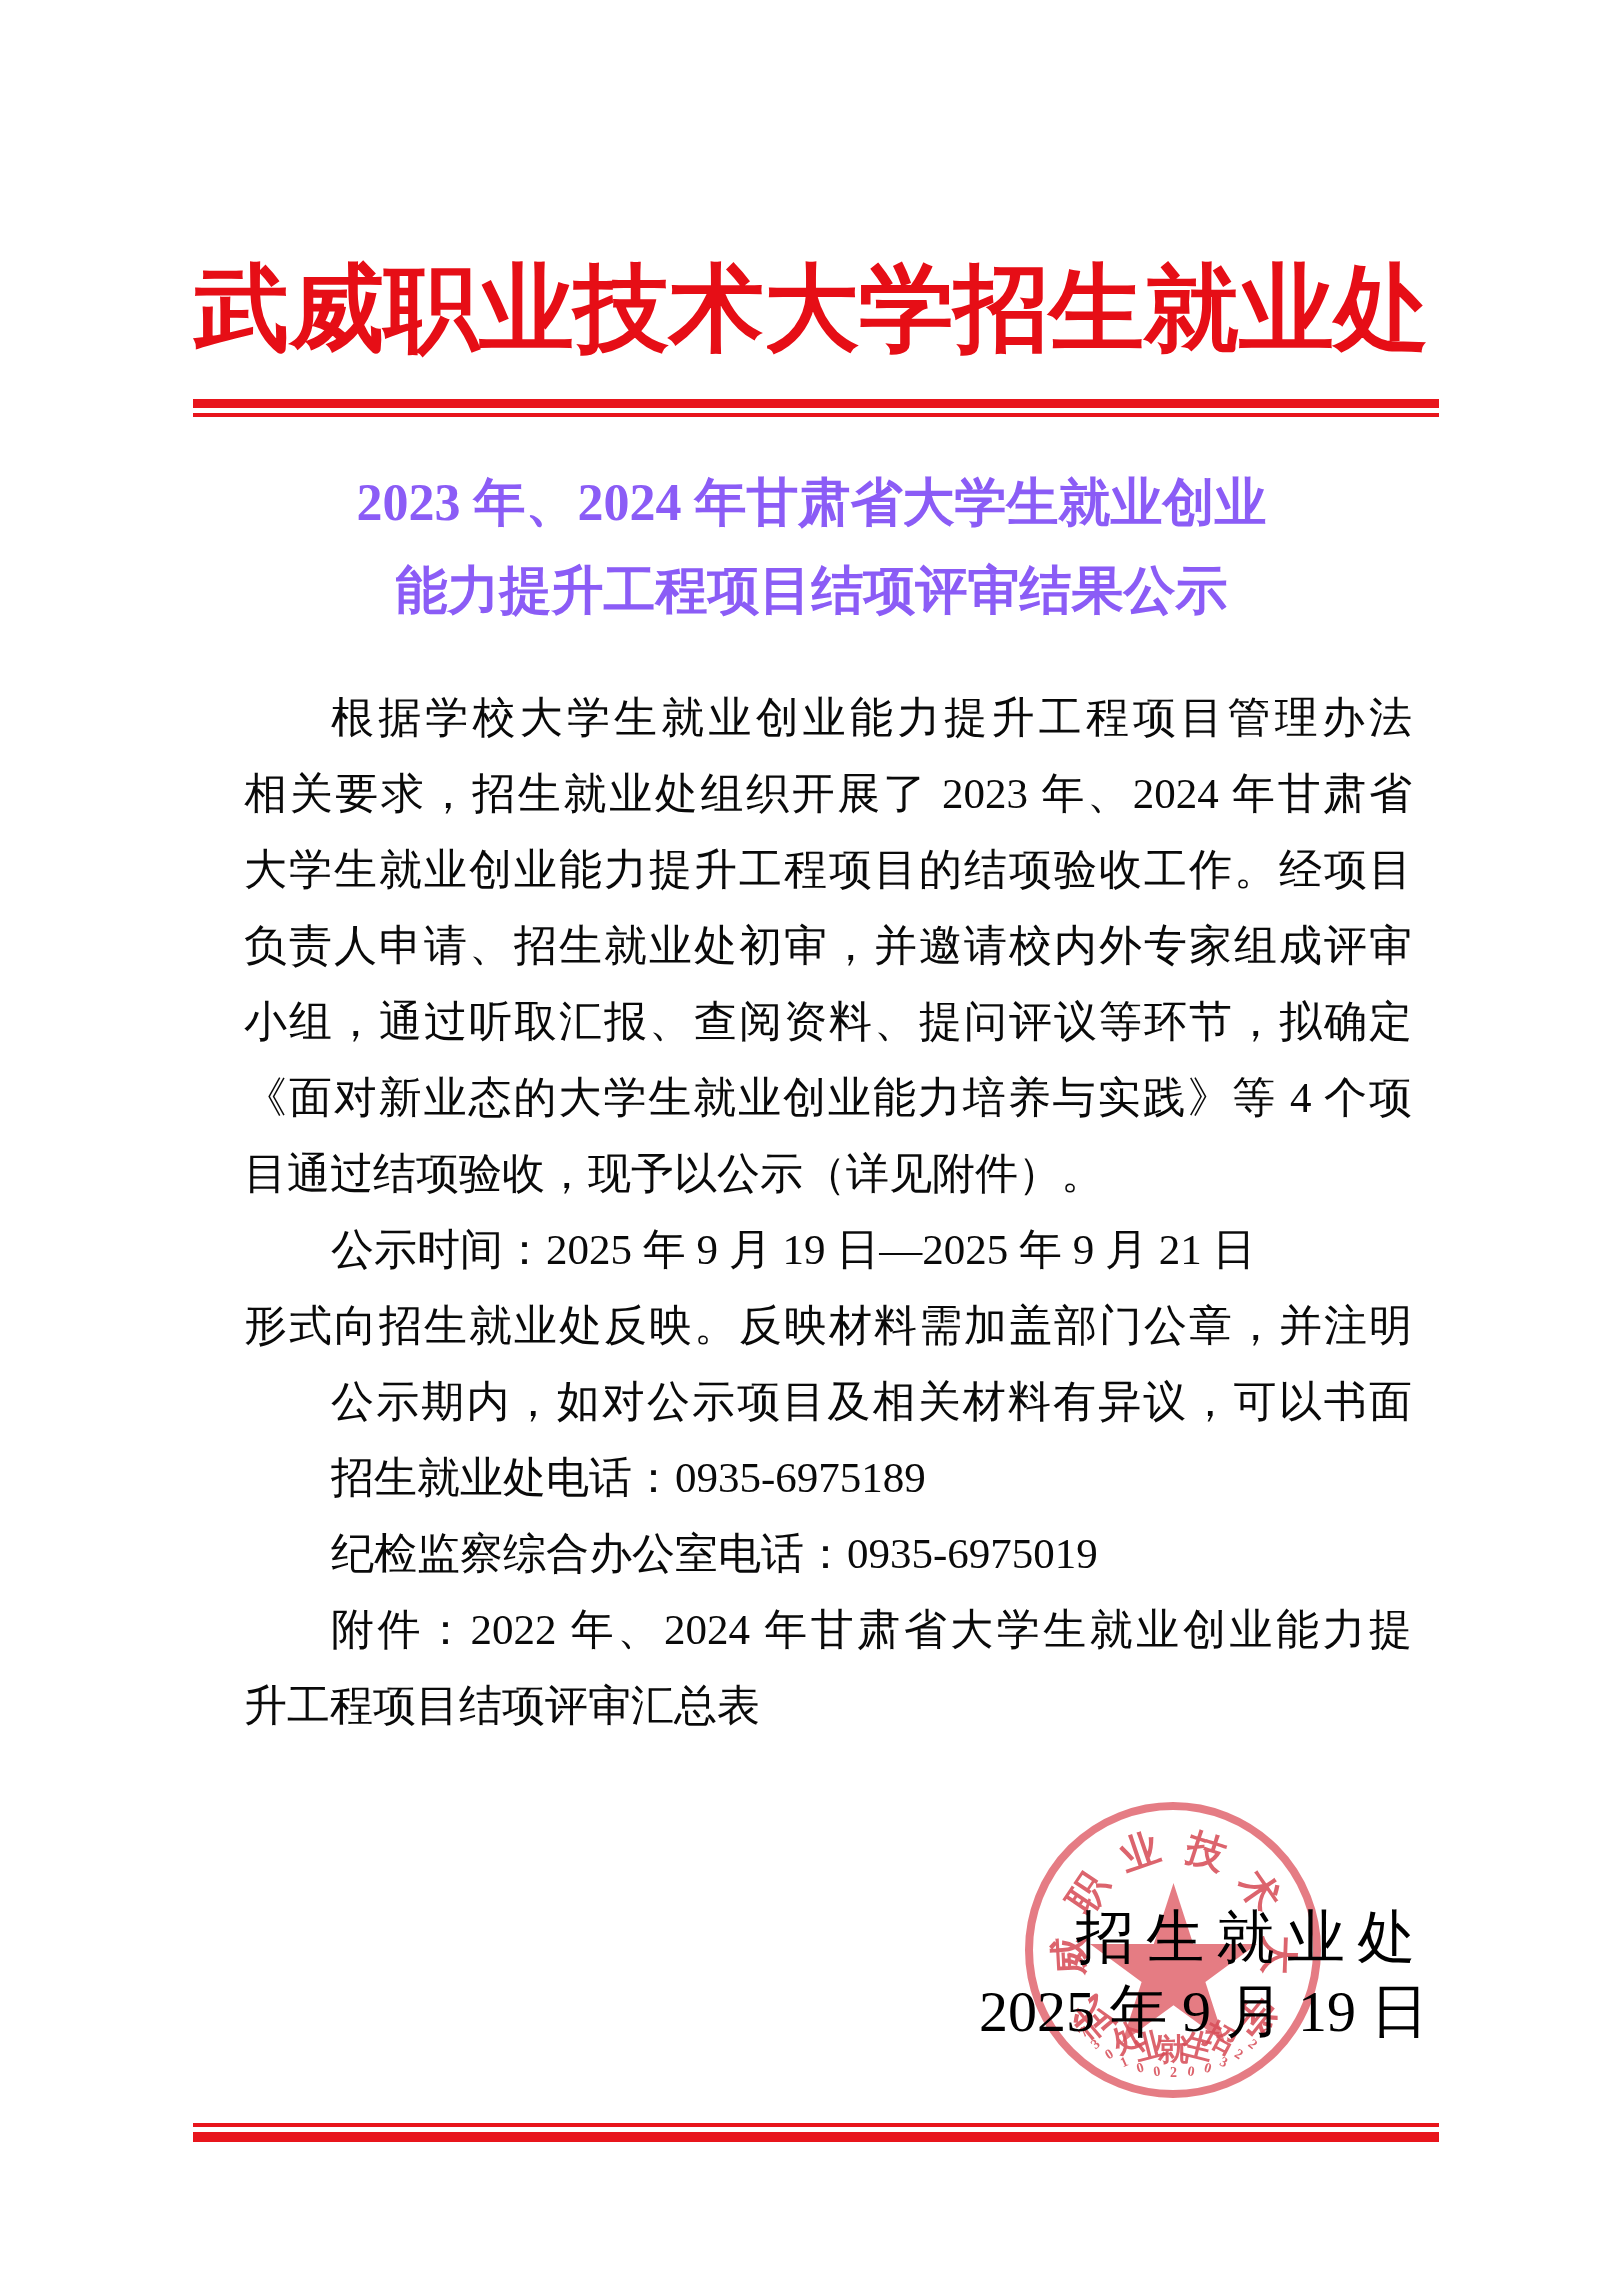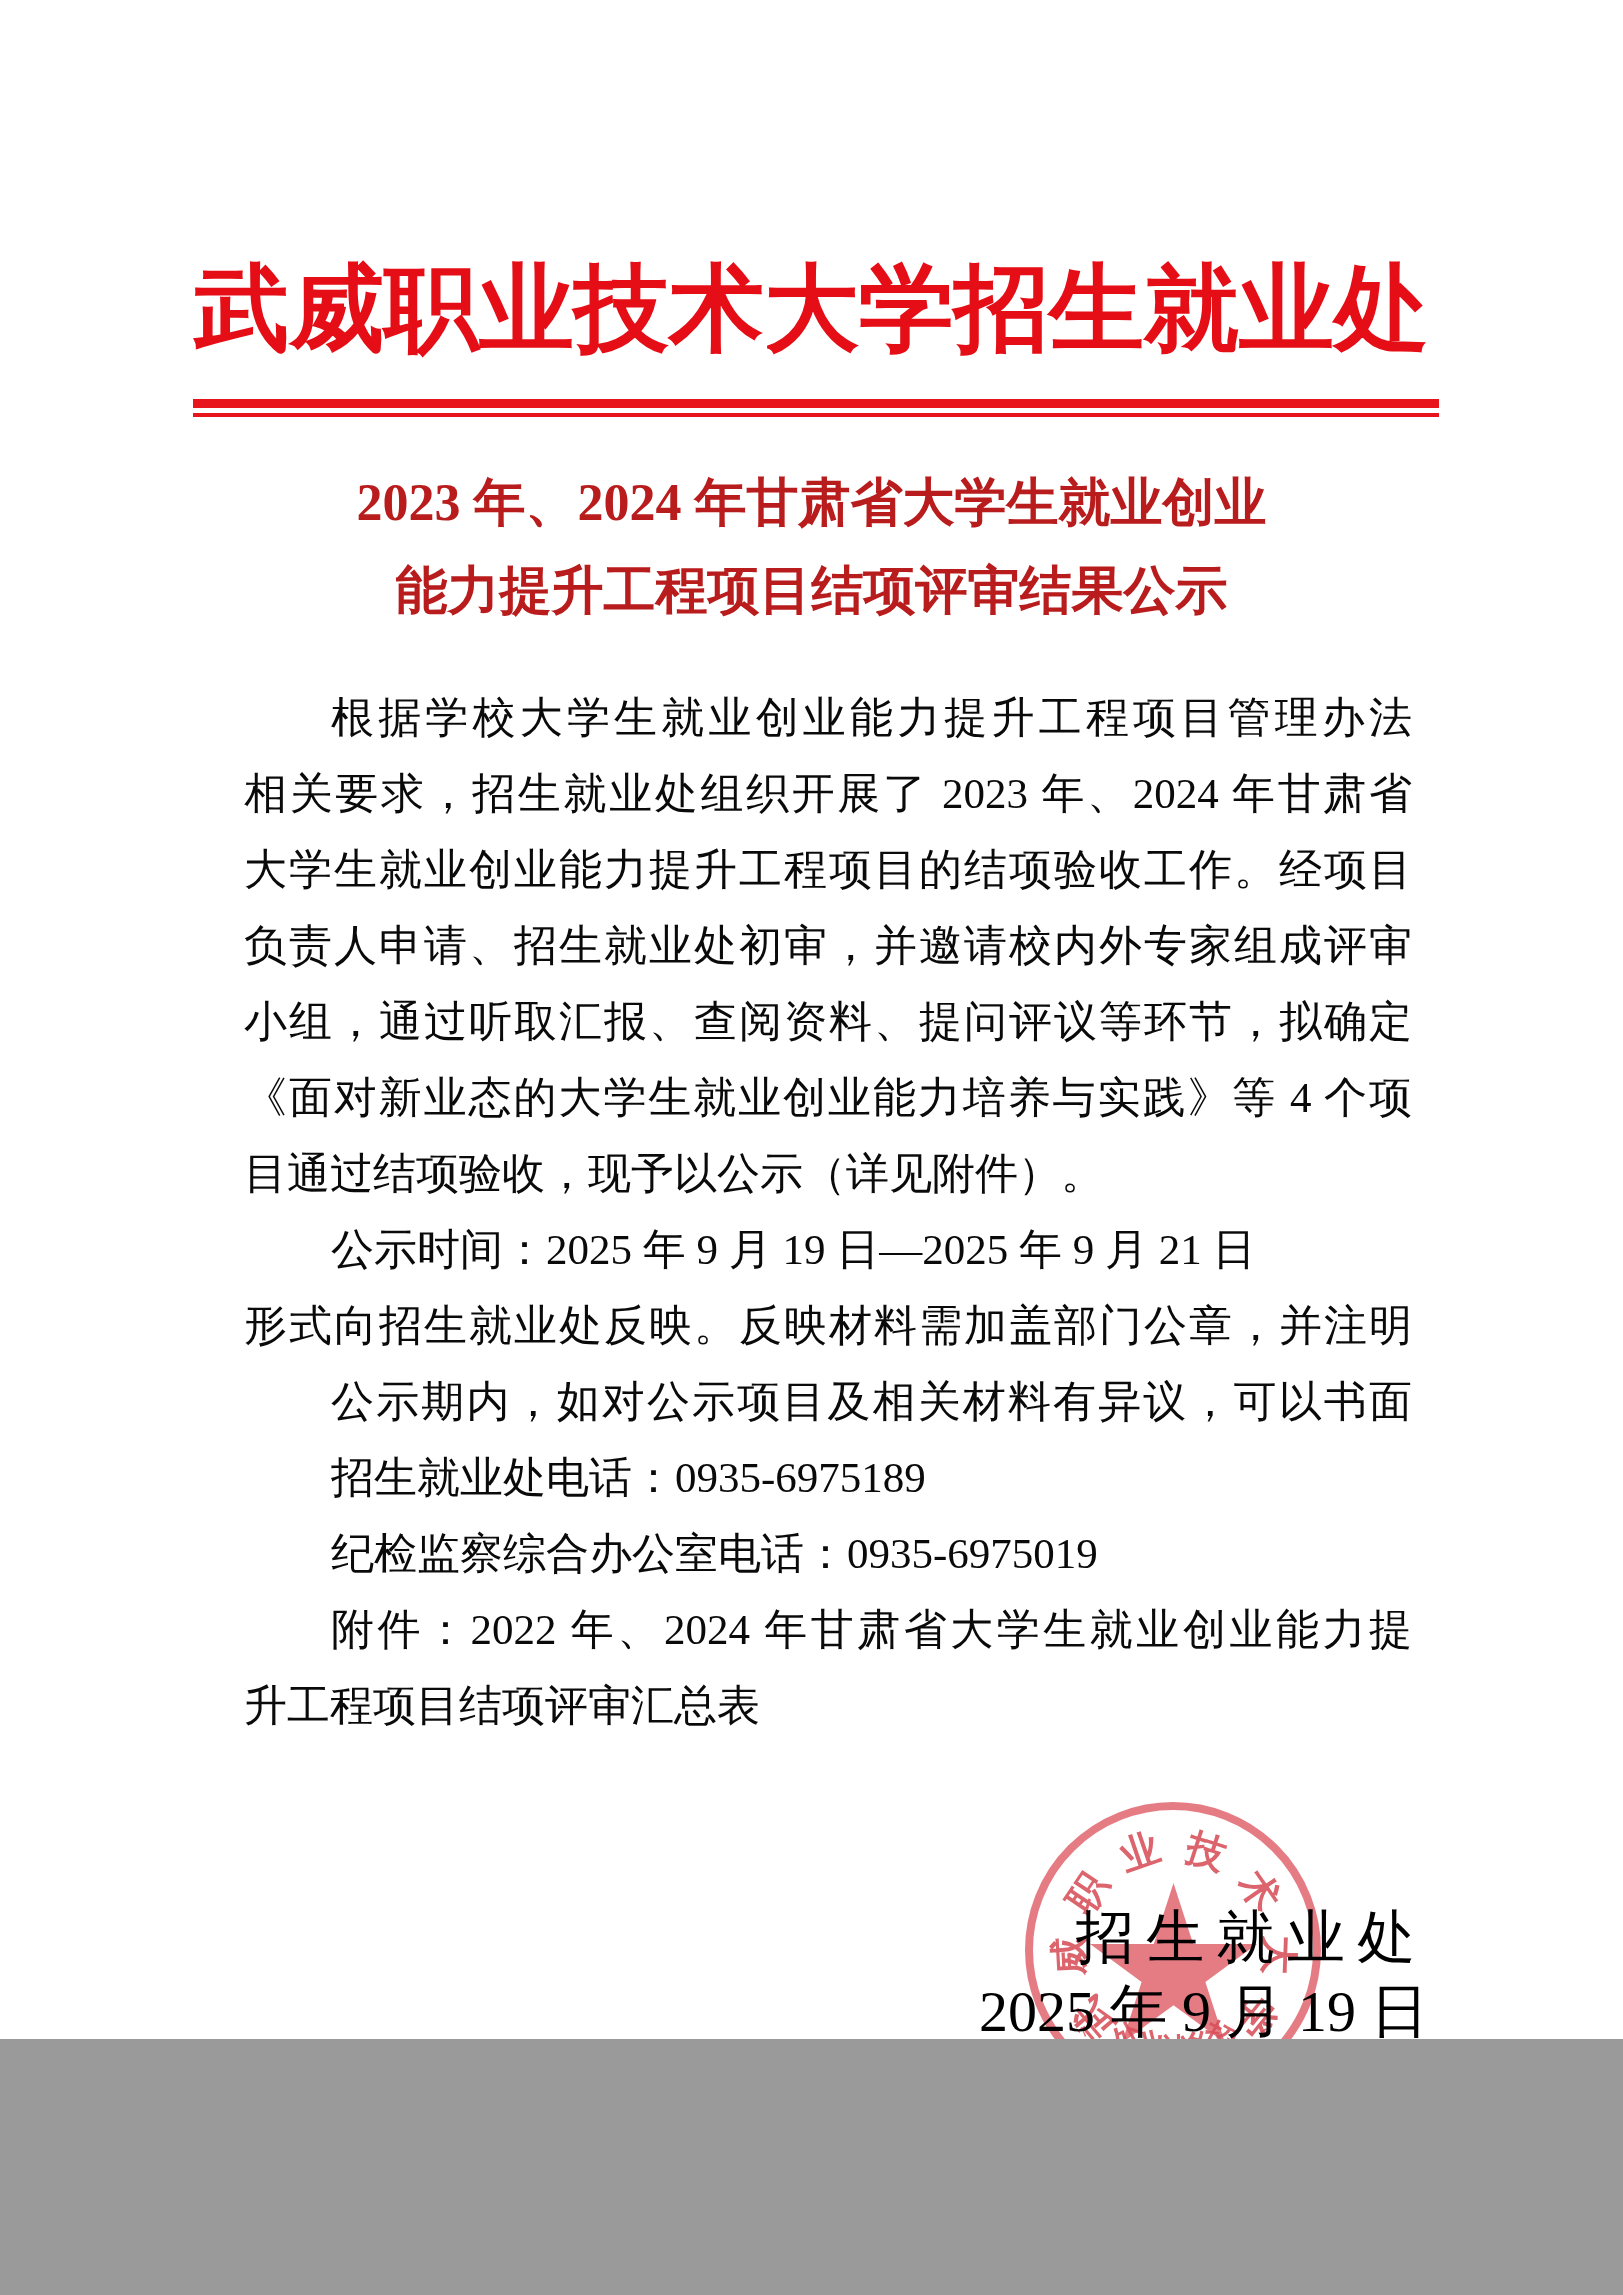--- a/index.html
+++ b/index.html
@@ -1,18 +1,18 @@
 <!DOCTYPE html>
 <html style="font-size:8.2px"><head>
 <meta charset="utf-8">
 <style>
   html,body{margin:0;padding:0;background:#9a9a9a;}
   .page{
     position:relative;
-    width:1623px;height:2039px;
+    width:1623px;height:2295px;
     background:#ffffff;
     overflow:hidden;
     font-family:"Liberation Serif","DejaVu Serif",serif;
     color:#000;
   }
   
   .org-title{
     position:absolute;left:0;top:243px;width:100%;
     text-align:center;
     font-size:95px;line-height:133px;
@@ -22,21 +22,21 @@
   }
   .rule{position:absolute;left:193px;width:1246px;background:#e8151c;}
   .rule-top-thick{top:399px;height:8.7px;}
   .rule-top-thin{top:413px;height:4.1px;}
   .rule-bottom-thin{top:2123px;height:4.1px;}
   .rule-bottom-thick{top:2132px;height:9.7px;}
   
   .doc-title{
     position:absolute;left:0;top:459px;width:100%;
     text-align:center;font-weight:bold;
-    font-size:52px;color:#b91c1c;
+    font-size:52px;color:#8b5cf6;
   }
   .doc-title div{height:88px;line-height:88px;}
   
   .body{
     position:absolute;left:244px;top:680px;width:1168px;
     font-size:43px;color:#0a0a0a;
   }
   .ln{height:76px;line-height:76px;white-space:nowrap;}
   .ln.j{text-align:justify;text-align-last:justify;white-space:normal;height:76px;overflow:hidden;}
   .ln.ind{padding-left:87px;}

